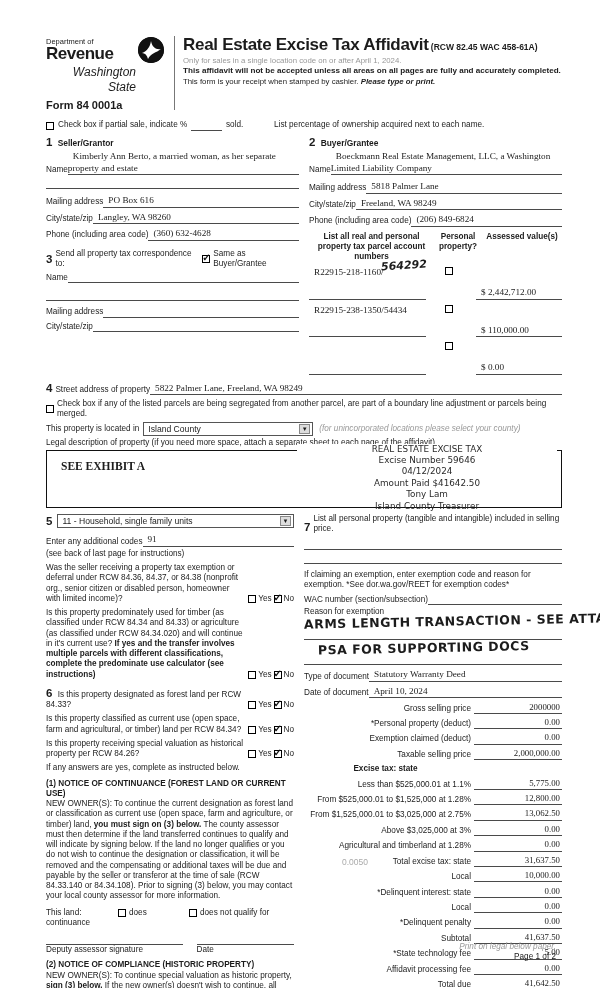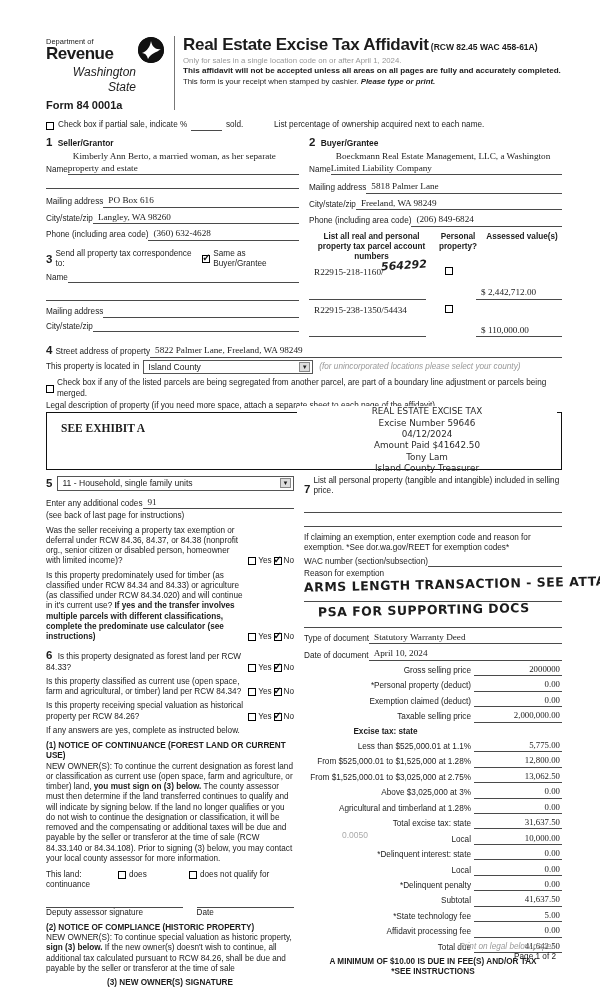--- a/index.html
+++ b/index.html
@@ -69,21 +69,21 @@
 
   .notice-title { font-weight:bold; margin-top:5px; }
   .small-p { text-align:left; }
 
   
   .tax-row { display:flex; align-items:flex-end; margin-top:3.2px; }
   .tax-lbl { flex:1; text-align:right; padding-right:3px; white-space:nowrap; }
   .tax-line { width:88px; flex:none; border-bottom:1px solid #4a4a4a; text-align:right; }
   .tax-val { font-family:"Liberation Serif", serif; font-size:8.8px; padding-right:2px; }
   .tax-head { text-align:center; font-weight:bold; padding-right:95px; margin-top:4px; }
-  .rate { position:absolute; color:#aaa; font-size:8.5px; left:38px; bottom:4px; }
+  .rate { position:absolute; color:#aaa; font-size:8.5px; left:38px; bottom:15px; }
 
   
   .marker { font-family:"DejaVu Sans", sans-serif; font-weight:bold; font-size:12.5px;
             letter-spacing:0.5px; transform:rotate(-1.2deg); white-space:nowrap; }
 
   .sig-grid { display:flex; gap:14px; margin-top:10px; }
   .sig-cell { flex:1; border-top:1px solid #4a4a4a; }
 
   .center { text-align:center; }
   .bold { font-weight:bold; }
@@ -218,41 +218,48 @@
             </span>
           <span class="p-val"><span class="typed">$ 2,442,712.00</span></span>
         </div>
         <div class="ptab-r">
           <span class="p-num"><span class="typed">R22915-238-1350/54434</span></span>
           <span class="p-cb">
               <span class="cb"></span>
             </span>
           <span class="p-val"><span class="typed">$ 110,000.00</span></span>
         </div>
+        <div class="ptab-r">
+          <span class="p-num"><span class="typed"></span></span>
+          <span class="p-cb">
+              <span class="cb"></span>
+            </span>
+          <span class="p-val"><span class="typed">$ 0.00</span></span>
+        </div>
       </div>
     </div>
   </div>
 
   <div class="mt6">
     <div class="row">
       <span class="secnum">4</span>
       <span class="lbl">Street address of property</span>
       <span class="line"><span class="typed">5822 Palmer Lane, Freeland, WA 98249</span></span>
+    </div>
+    <div class="row mt4" style="align-items:center;">
+      <span class="cb"></span>
+      <span style="margin-left:3px;">Check box if any of the listed parcels are being segregated from another parcel, are part of a boundary line adjustment or parcels being merged.</span>
     </div>
     <div class="row mt2" style="align-items:center;">
       <span class="lbl">This property is located in</span>
       <span class="dd" style="width:170px; margin-left:4px;">
         <span>Island County</span>
         <span class="dd-arrow">▼</span>
       </span>
       <span class="gray italic" style="margin-left:6px;">(for unincorporated locations please select your county)</span>
-    </div>
-    <div class="row mt4" style="align-items:center;">
-      <span class="cb"></span>
-      <span style="margin-left:3px;">Check box if any of the listed parcels are being segregated from another parcel, are part of a boundary line adjustment or parcels being merged.</span>
     </div>
     <div class="mt2">Legal description of property (if you need more space, attach a separate sheet to each page of the affidavit)</div>
     <div class="legal-box">
       <div class="legal-text">SEE EXHIBIT A</div>
       <div class="stamp">
         <div class="s1">REAL ESTATE EXCISE TAX</div>
         <div>Excise Number 59646</div>
         <div>04/12/2024</div>
         <div>Amount Paid $41642.50</div>
         <div>Tony Lam</div>

